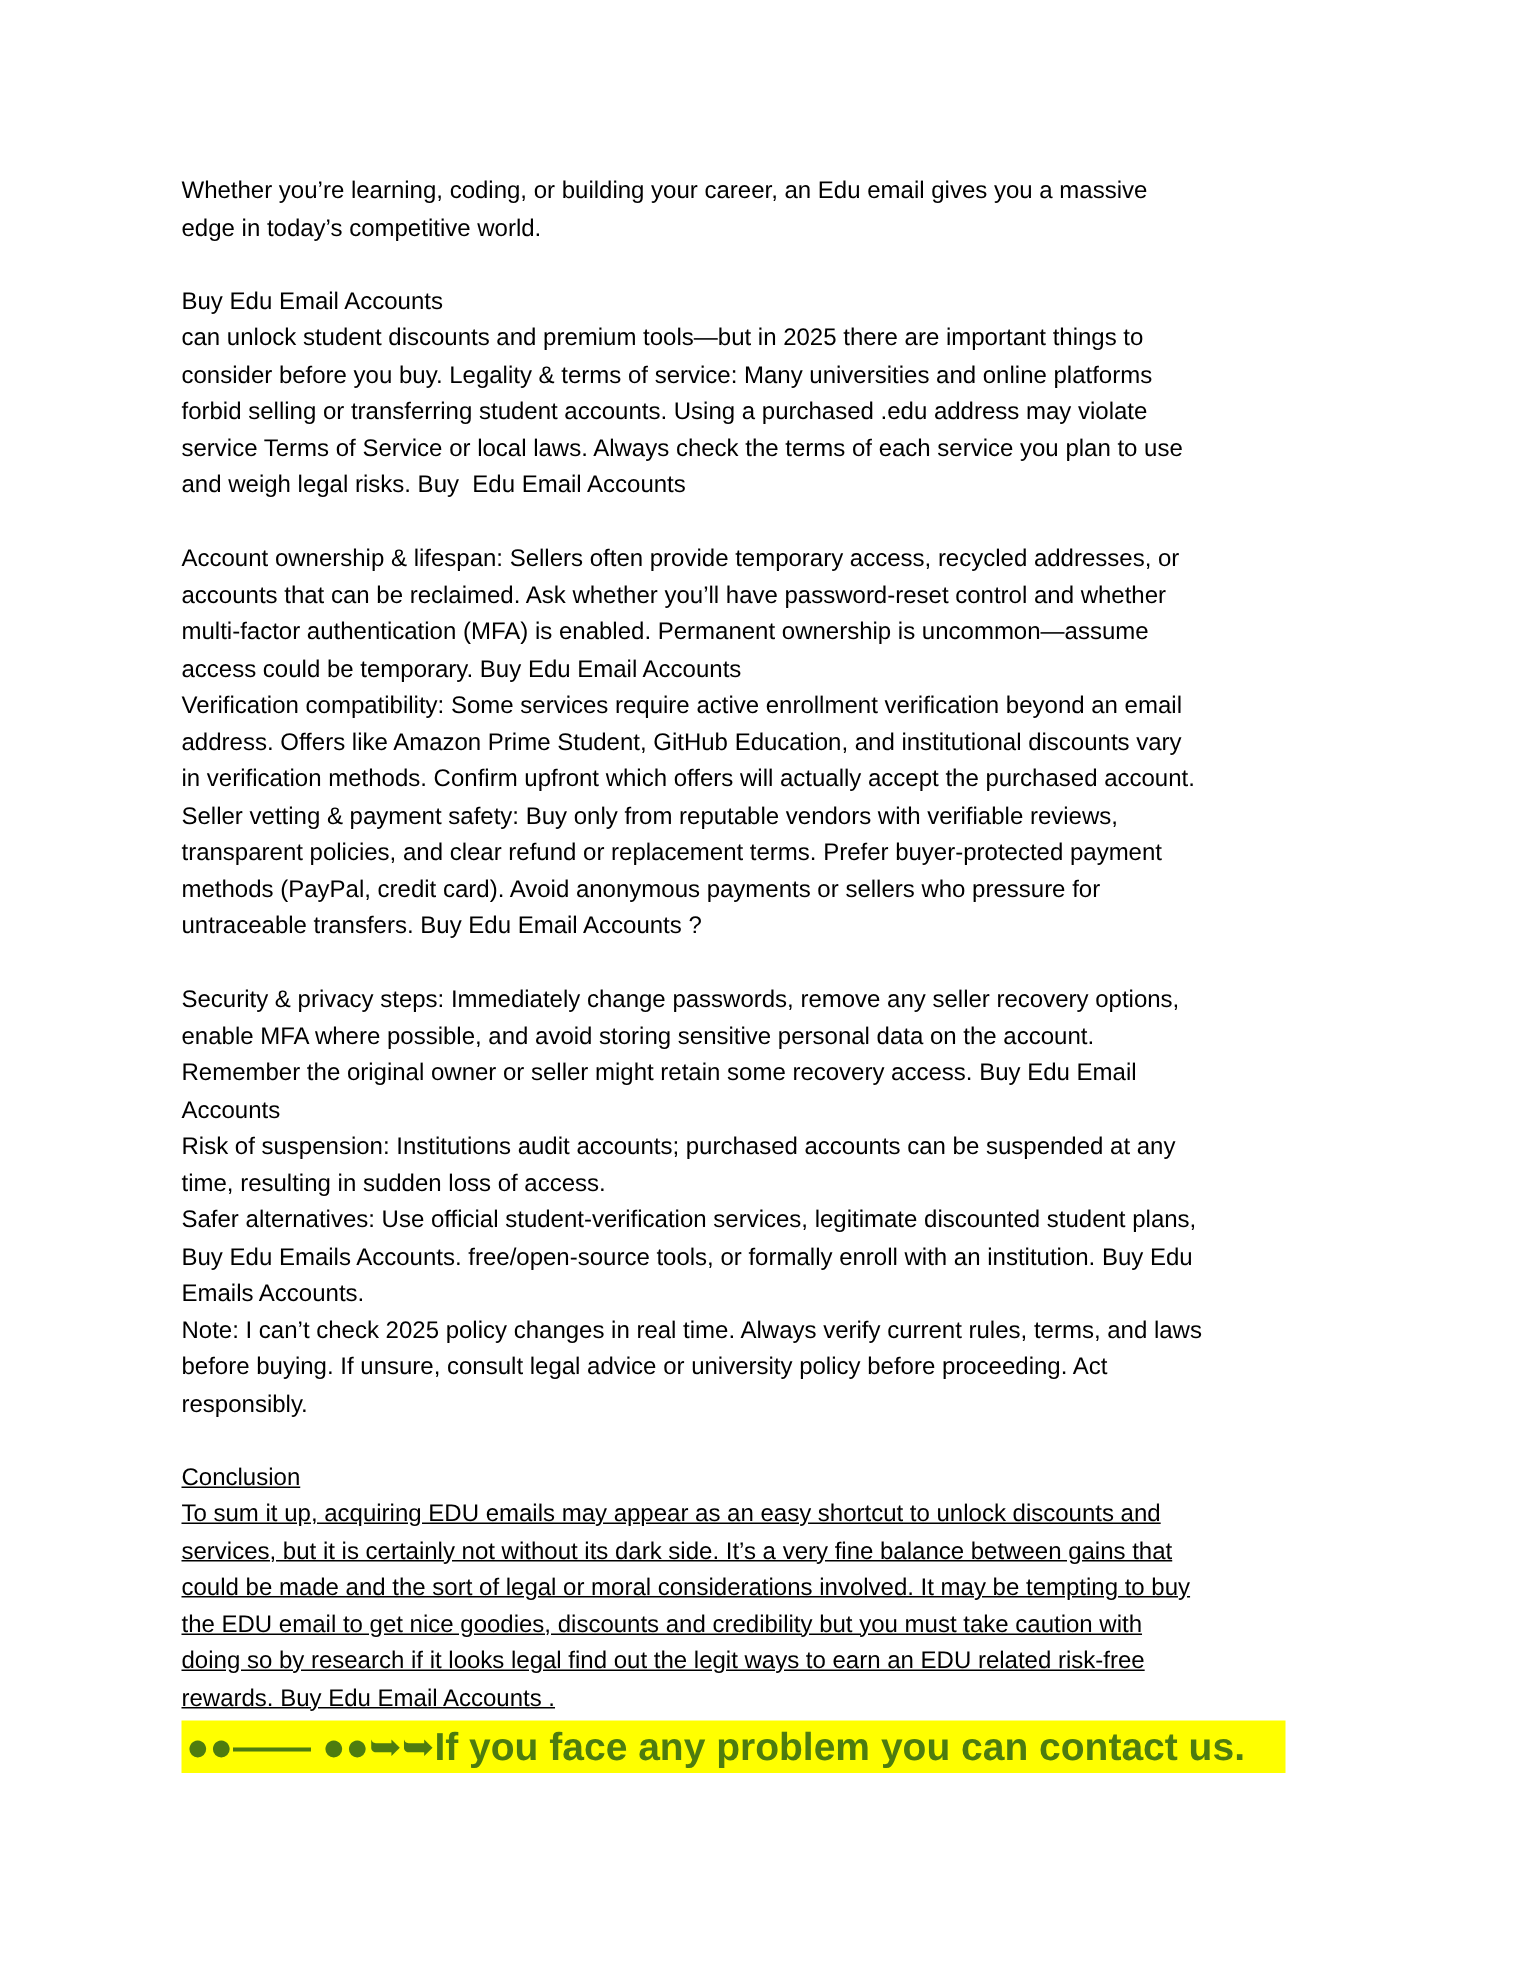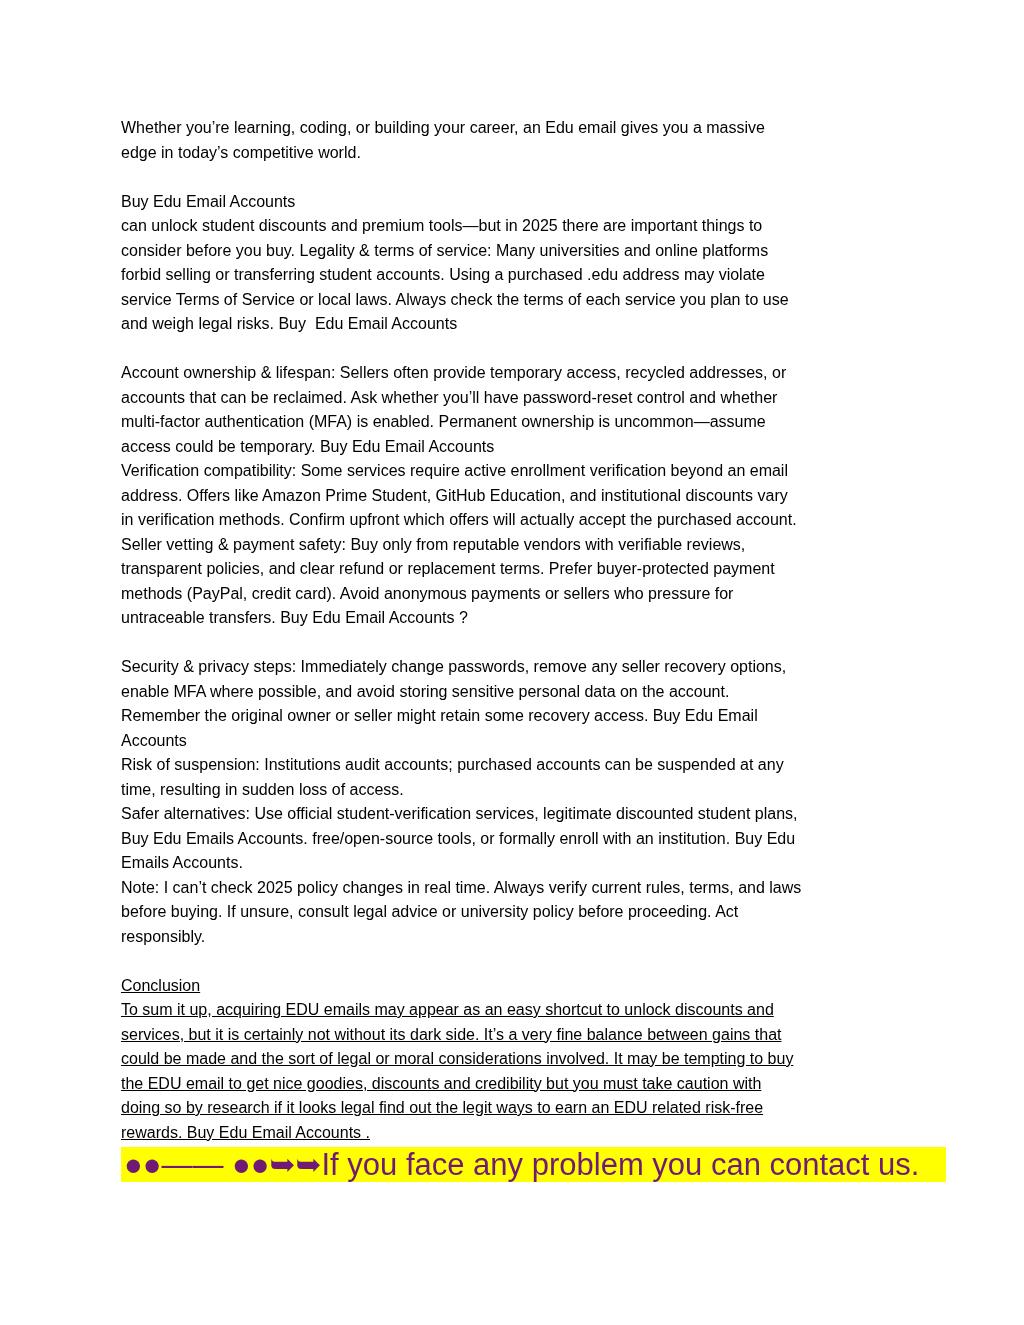--- a/index.html
+++ b/index.html
@@ -25,24 +25,24 @@
     width: 800px;
     white-space: pre-wrap;
     font-weight: 400;
   }
   .para:last-of-type {
     margin-bottom: 0;
     text-decoration: underline;
   }
   .contact-line {
     margin-top: 2px;
-    font-size: 31px;
+    font-size: 26px;
     line-height: 35px;
-    font-weight: 400;
-    color: #701a75;
+    font-weight: 700;
+    color: #4d7c0f;
   }
   .contact-bg {
     background: #ffff00;
     display: inline-block;
     padding: 0 27px 0 3px;
   }
   .contact-bg span {
     white-space: pre;
   }
 </style>

